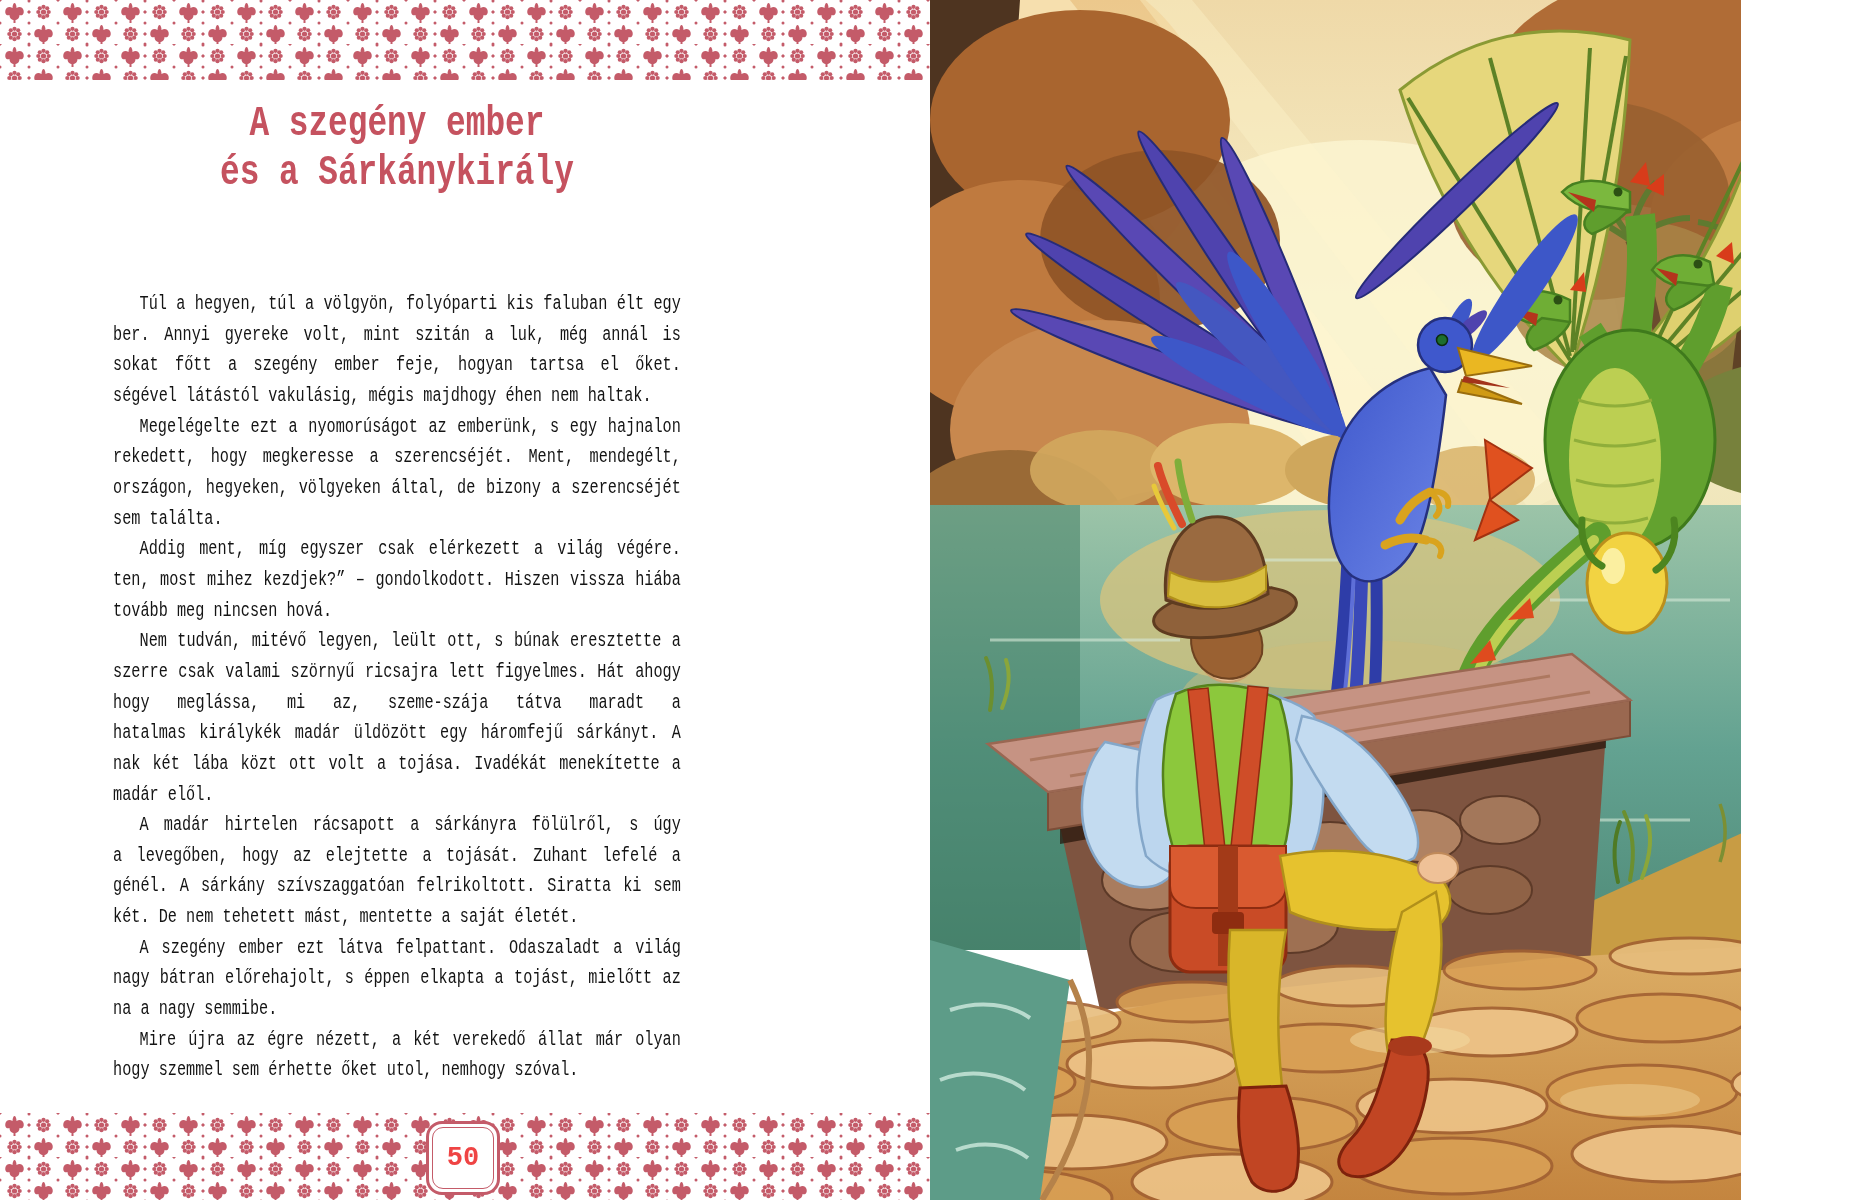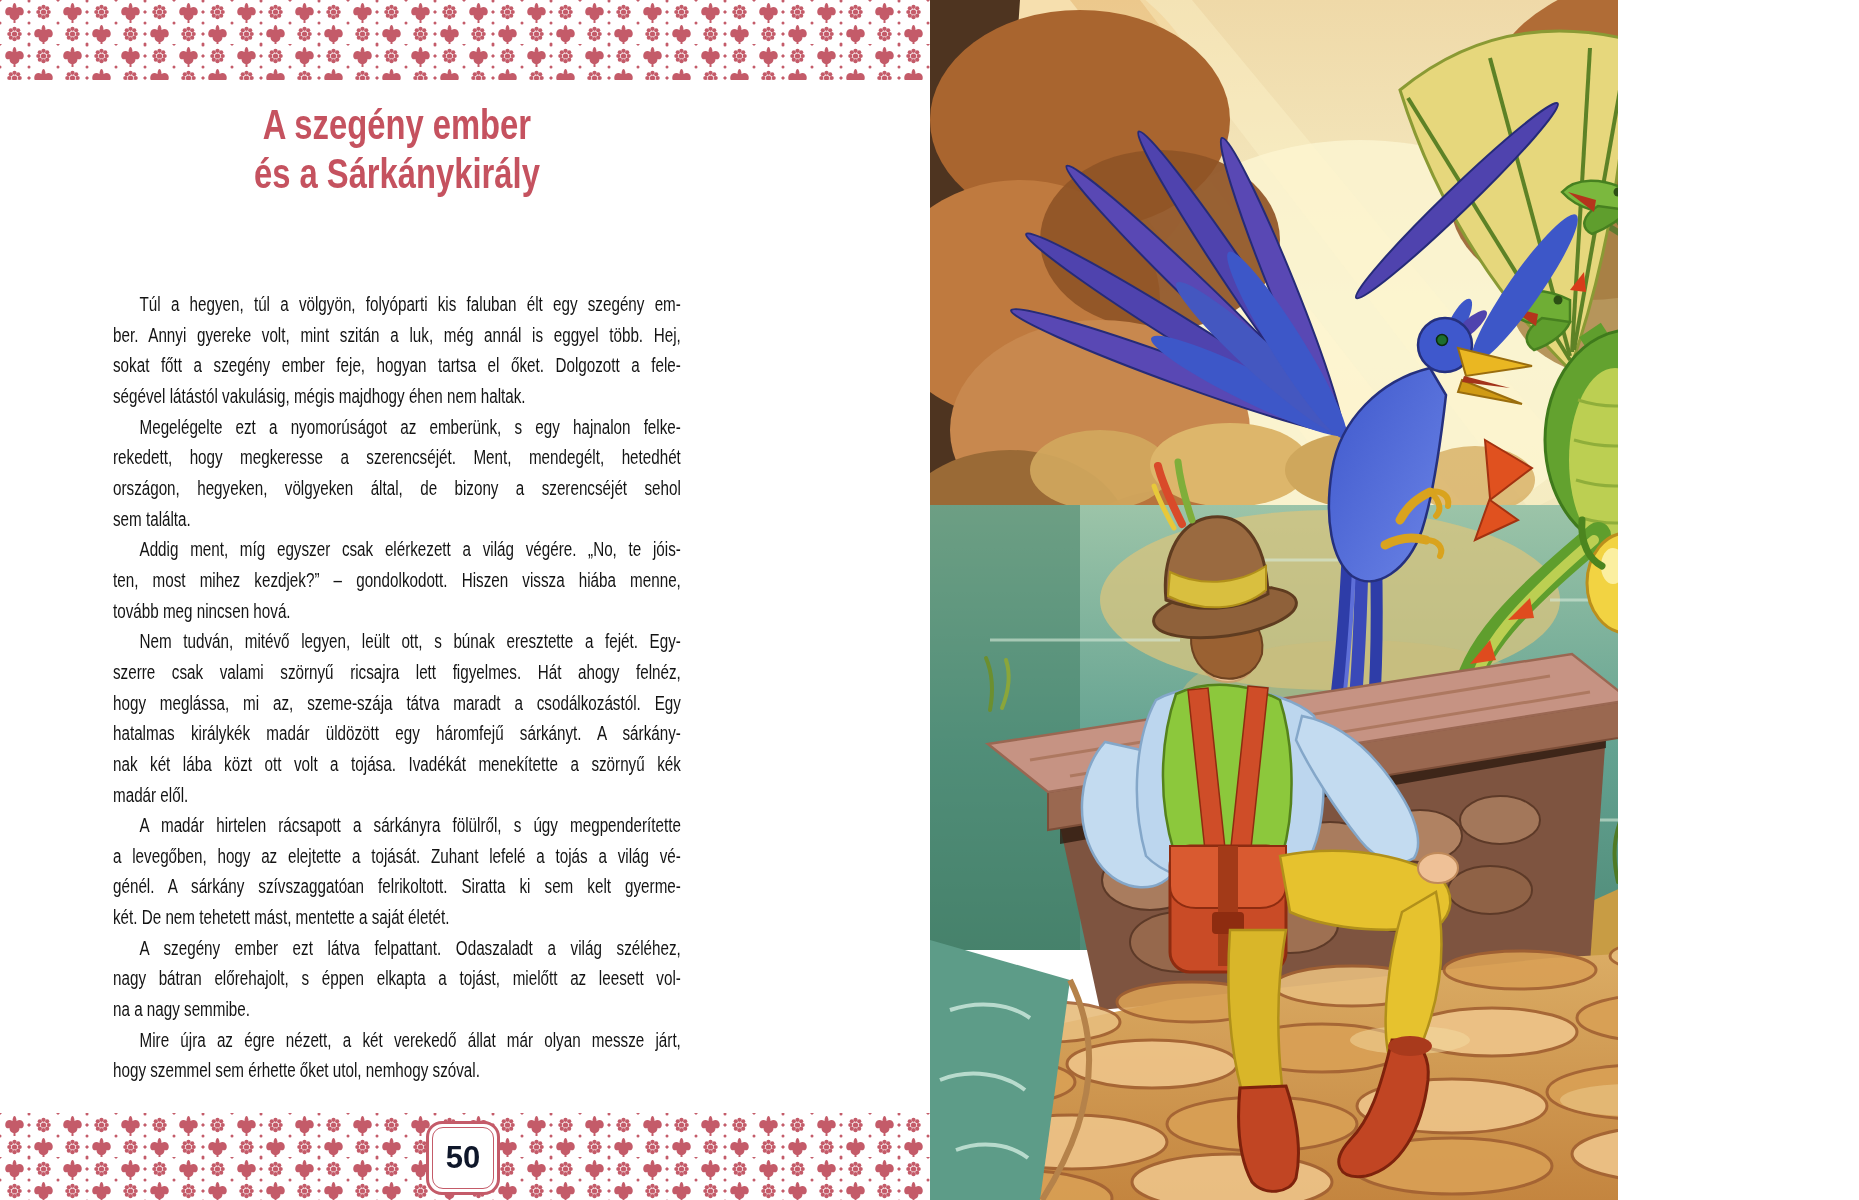--- a/index.html
+++ b/index.html
@@ -1,32 +1,32 @@
 <!DOCTYPE html>
 <html><head>
 <meta charset="utf-8">
 <style>
   html,body{margin:0;padding:0;background:#ffffff;}
-  .stage{position:relative;width:1618px;height:1200px;overflow:hidden;background:#ffffff;font-family:Liberation Sans, sans-serif;}
+  .stage{position:relative;width:1741px;height:1200px;overflow:hidden;background:#ffffff;font-family:Liberation Mono, monospace;}
   .left-page{position:absolute;left:0;top:0;width:930px;height:1200px;background:#ffffff;}
   .band{position:absolute;left:0;display:block;}
   .band-top{top:0;}
   .band-bottom{bottom:0;}
   .text-col{position:absolute;left:113px;top:0;width:728px;transform:scaleX(.78);transform-origin:0 0;}
   .title{position:absolute;top:100px;left:0;width:728px;margin:0;text-align:center;
          font-weight:700;font-size:42px;line-height:49px;color:#c5525f;}
   .body-text{position:absolute;top:289px;left:0;width:728px;
              font-size:19.5px;line-height:30.66px;color:#141414;}
   .line{text-align:justify;text-align-last:justify;height:30.66px;overflow:hidden;}
   .line.indent{text-indent:34px;}
   .line.last{text-align-last:left;}
   .page-badge{position:absolute;left:426px;top:1121px;width:74px;height:74px;background:#ffffff;
               border:3px solid #c45b69;border-radius:16px;display:flex;align-items:center;justify-content:center;z-index:3;box-sizing:border-box;}
   .page-badge::before{content:"";position:absolute;inset:3px;border:1.5px solid #c45b69;border-radius:11px;}
-  .page-badge span{font-weight:700;font-size:31px;color:#0f172a;}
+  .page-badge span{font-weight:700;font-size:27px;color:#ef4444;}
   .right-page{position:absolute;left:930px;top:0;width:929px;height:1200px;}
   .right-page svg{display:block;}
 </style>
 </head>
 <body>
 
 <div class="stage">
 
   <section class="left-page">
 

